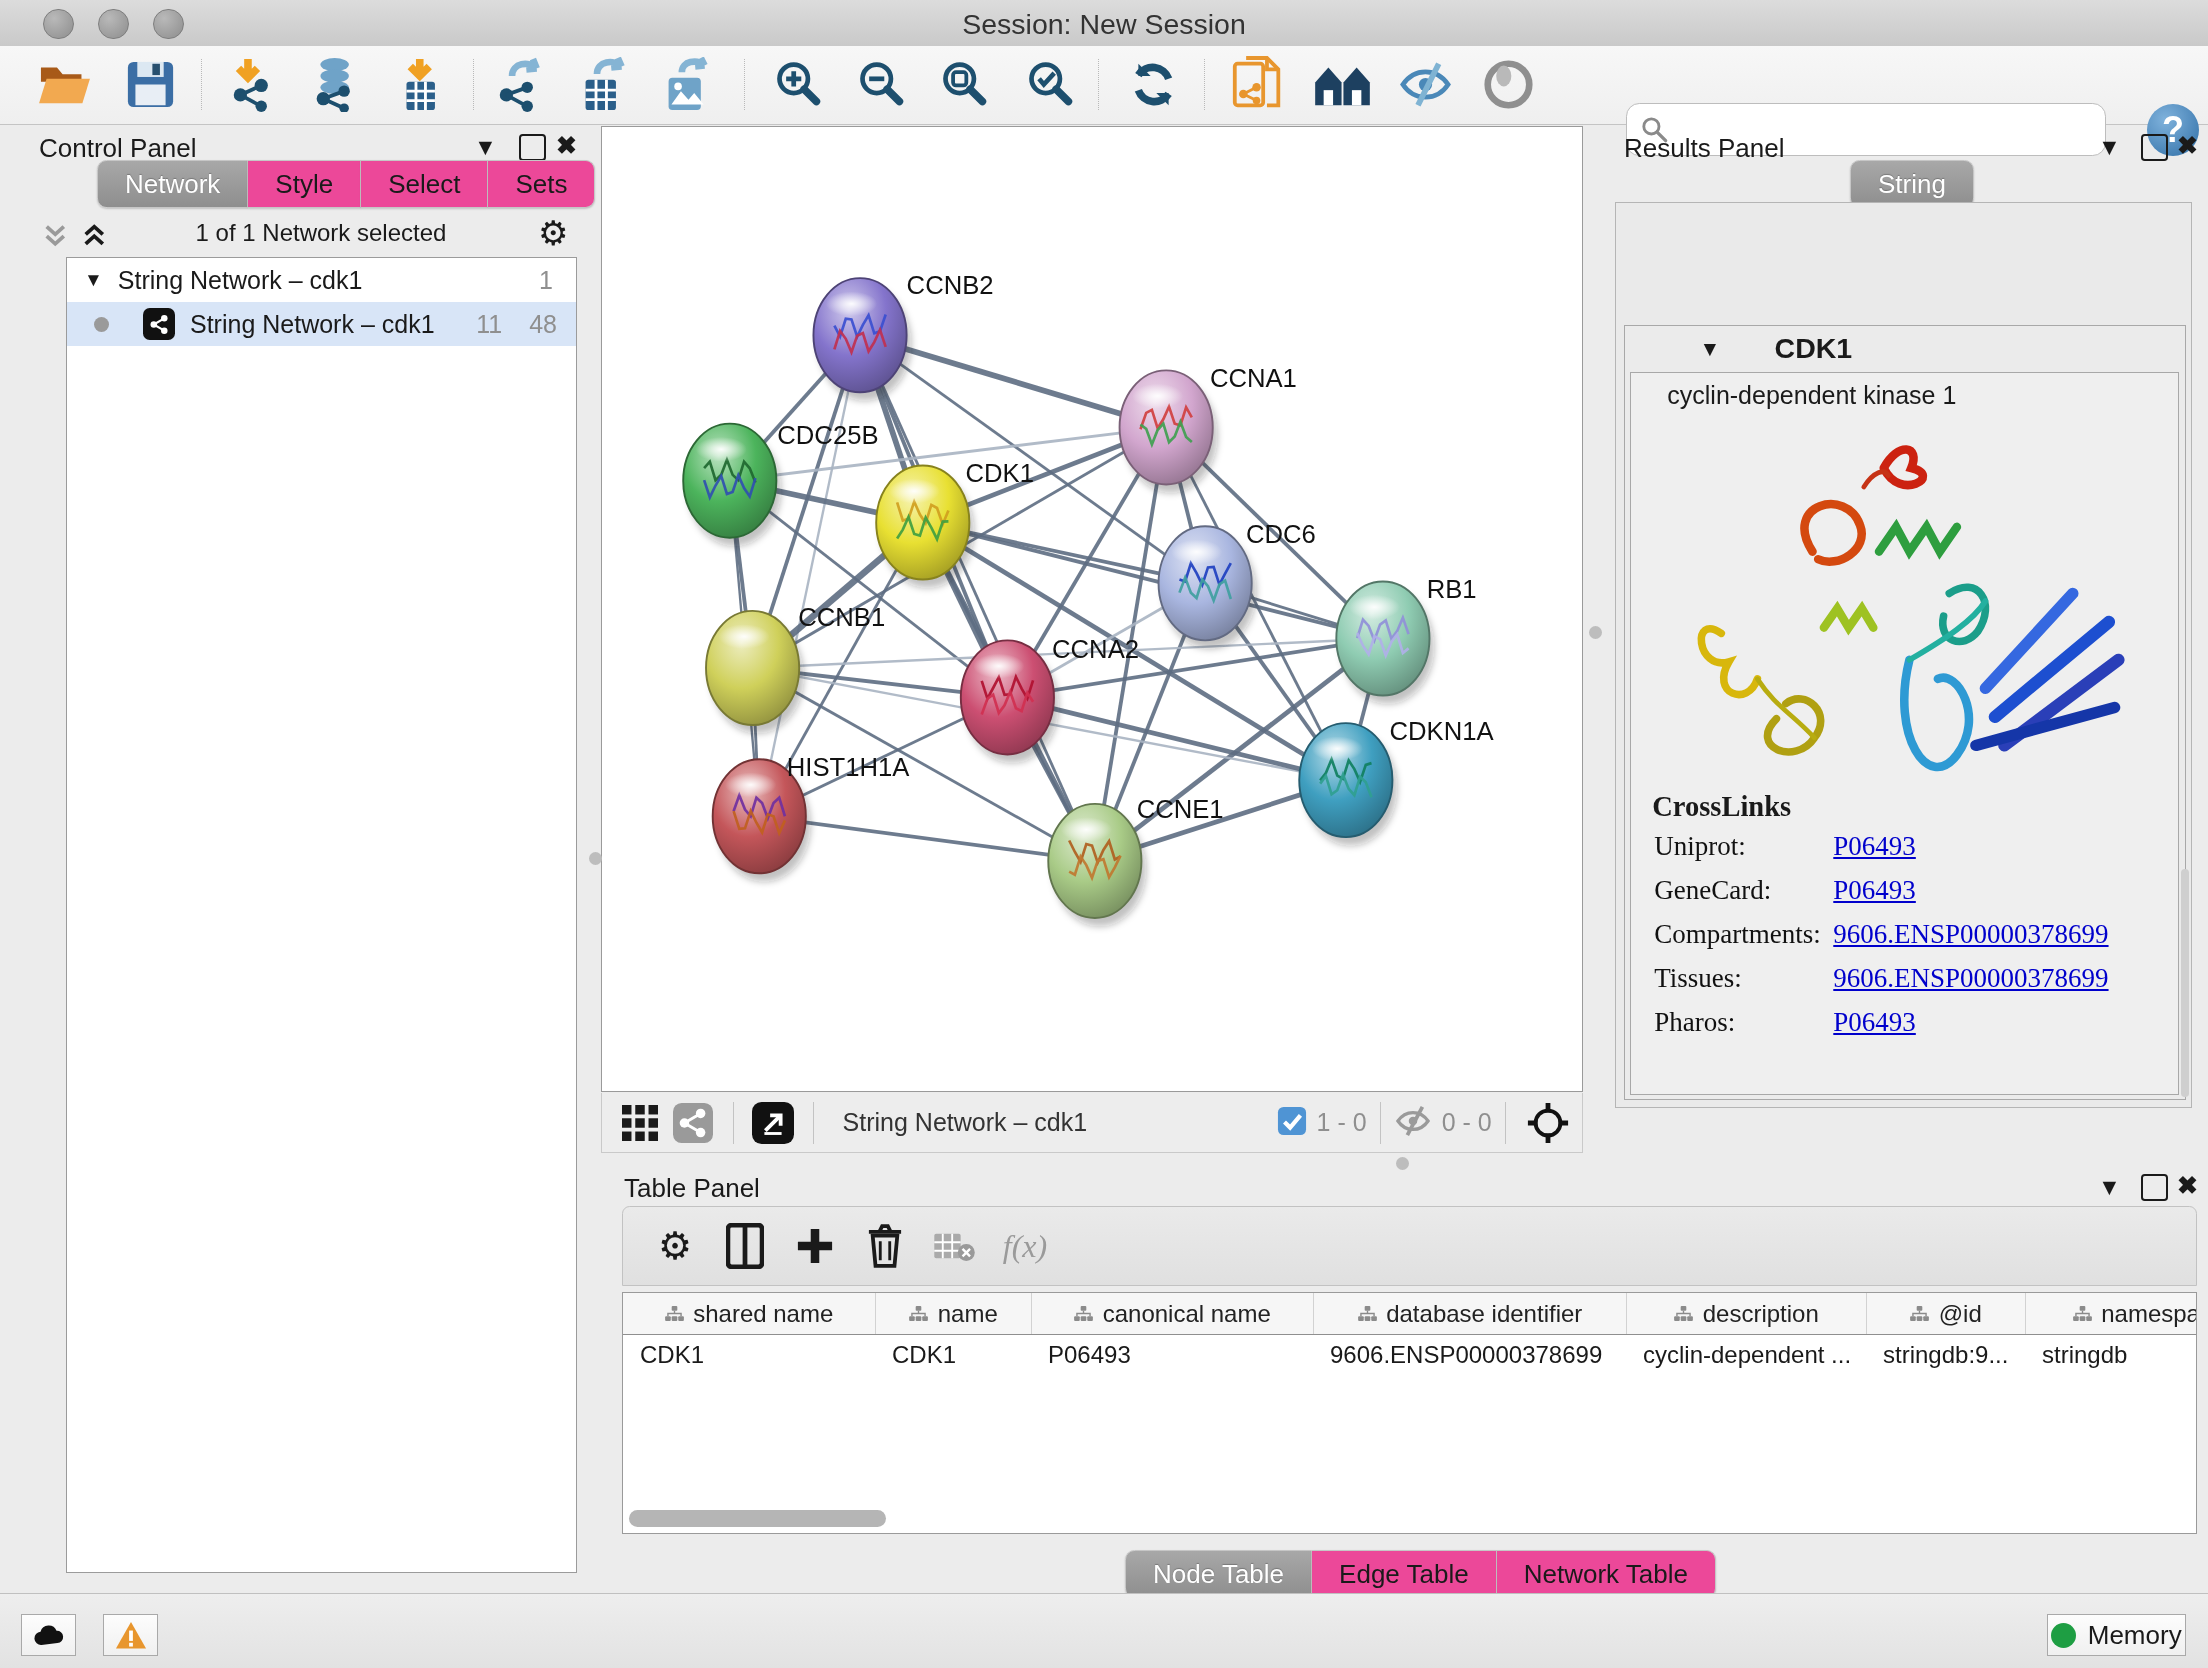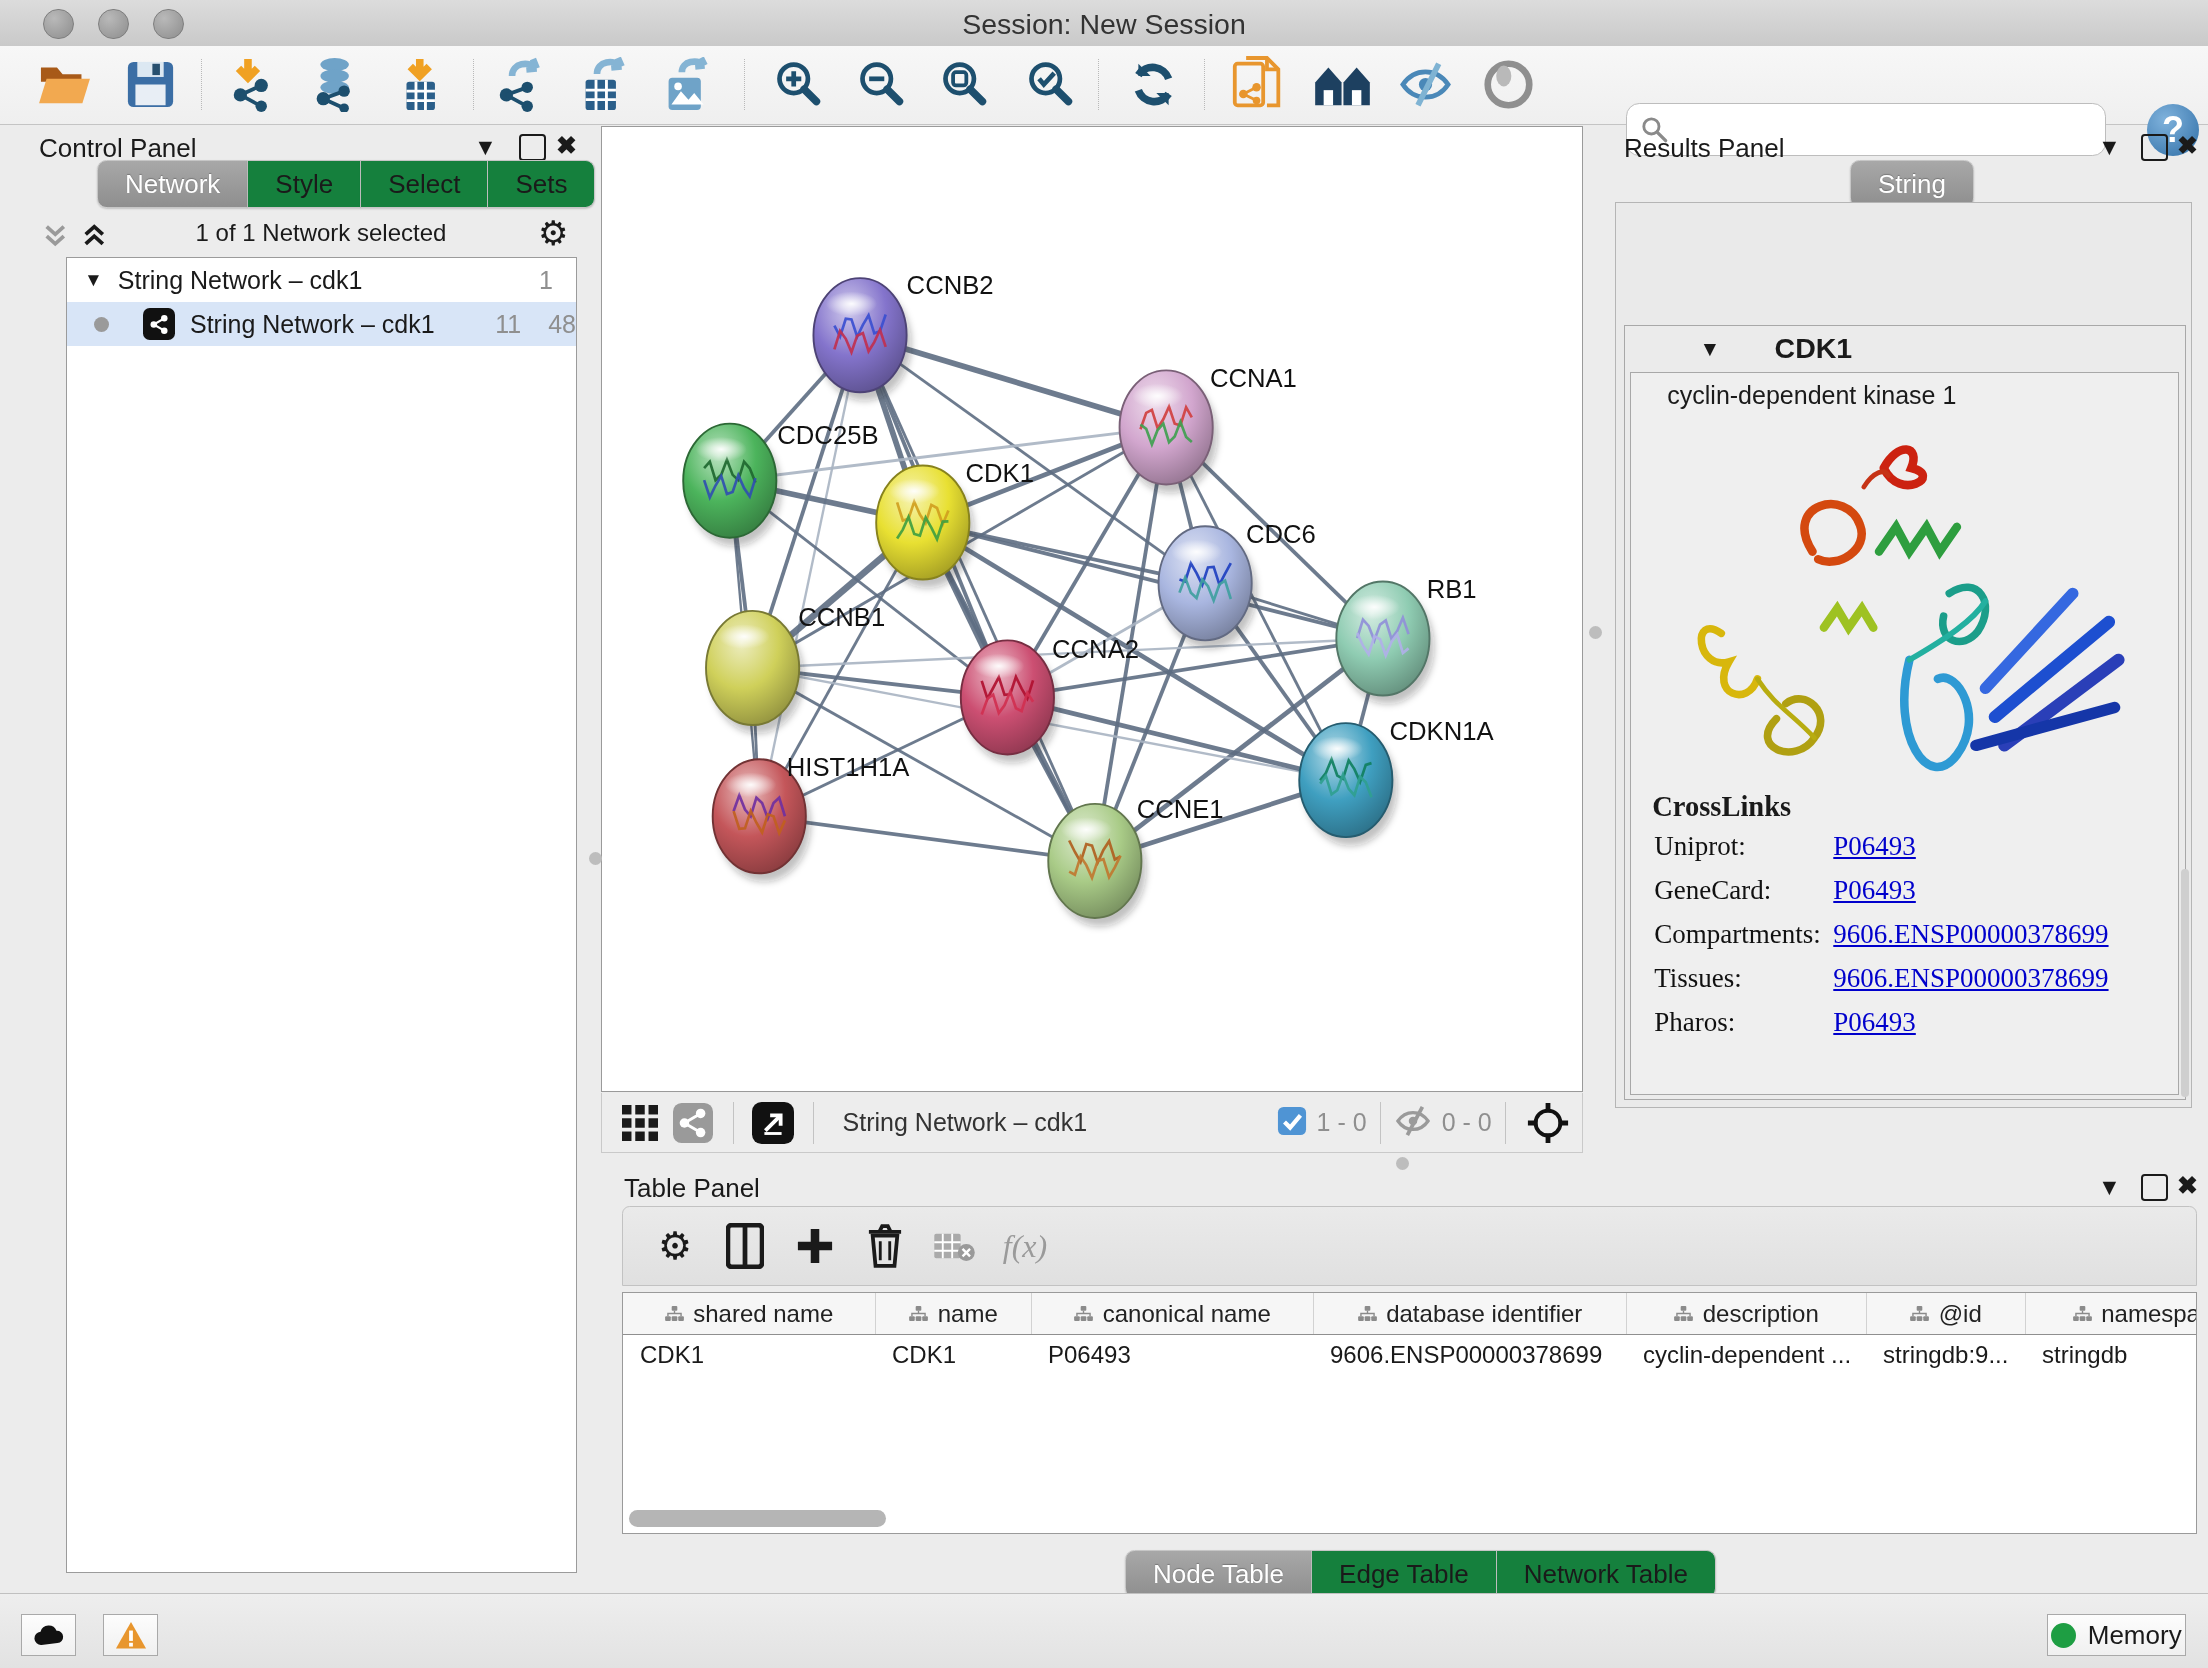--- a/index.html
+++ b/index.html
@@ -21,21 +21,21 @@
     border-radius:13.3px;display:flex;align-items:center;padding-left:13.3px;box-sizing:border-box}
   .searchbox input{border:none;outline:none;font-size:25px;width:409px;background:transparent;
     font-family:"Liberation Sans",sans-serif}
   .helpbtn{left:2147px;top:58px;width:52px;height:52px;border-radius:50%;
     background:radial-gradient(circle at 35% 30%,#7fb2dc,#2f6ea6);color:#fff;font-size:36px;font-weight:bold;
     display:flex;align-items:center;justify-content:center}
   
   .ptitle{font-size:26px;color:#1a1a1a}
   .pbtn{font-size:25px;color:#1a1a1a}
   .floatsq{width:23px;height:23px;border:2.9px solid #1a1a1a;border-radius:3.8px}
-  .seg{height:46px;line-height:46px;padding:0 27px;background:#15803d;font-size:26px;
+  .seg{height:46px;line-height:46px;padding:0 27px;background:#ec4899;font-size:26px;
     border:1px solid #c6c6c6;border-left:none;box-shadow:0 1px 1.9px rgba(0,0,0,.18)}
   .seg:first-child{border-left:1px solid #c6c6c6;border-radius:9.5px 0 0 9.5px}
   .seg:last-child{border-radius:0 9.5px 9.5px 0}
   .seg.seg-on{background:linear-gradient(#a8a8a8,#8e8e8e);color:#fff;text-shadow:0 -1px 1px rgba(0,0,0,.25)}
   .segwrap{display:flex}
   
   .ctree{left:54px;top:257px;width:509px;height:1314px;background:#fff;border:1px solid #9b9b9b}
   .trow{height:44px;display:flex;align-items:center;font-size:25px}
   .trow .cnt{color:#8f8f8f}
   .trow-sel{background:#d8e5f7}
@@ -298,21 +298,21 @@
             <g fill="#fff">
               <circle cx="5" cy="11" r="3.4"></circle>
               <circle cx="16" cy="4.5" r="3.4"></circle>
               <circle cx="16" cy="17.5" r="3.4"></circle>
               <path d="M5 11 L16 4.5 M5 11 L16 17.5" stroke="#fff" stroke-width="2.2"></path>
             </g>
           </svg>
       </span>
       <span style="margin-left:15px">String Network – cdk1</span>
       <span class="cnt" style="margin-left:auto">11</span>
-      <span class="cnt" style="margin-left:27px;">48</span>
+      <span class="cnt" style="margin-left:27px;margin-right:19px">48</span>
     </div>
   </div>
 </div>
 
 <div class="abs netcanvas">
   <svg id="netsvg" width="980" height="964" viewBox="0 0 1030 1014">
       <defs>
         <radialGradient id="hl">
           <stop offset="0" stop-color="#ffffff" stop-opacity="0.95"></stop>
           <stop offset="1" stop-color="#ffffff" stop-opacity="0"></stop>

